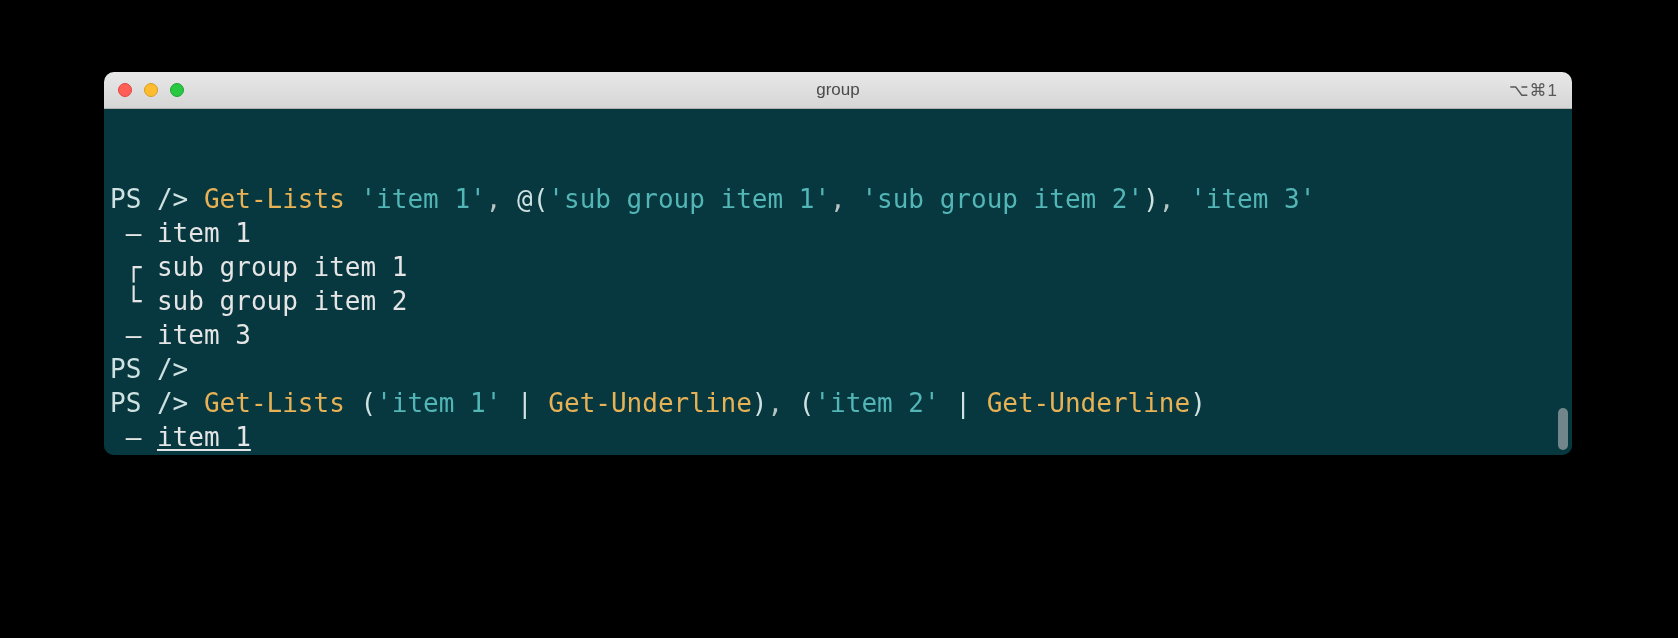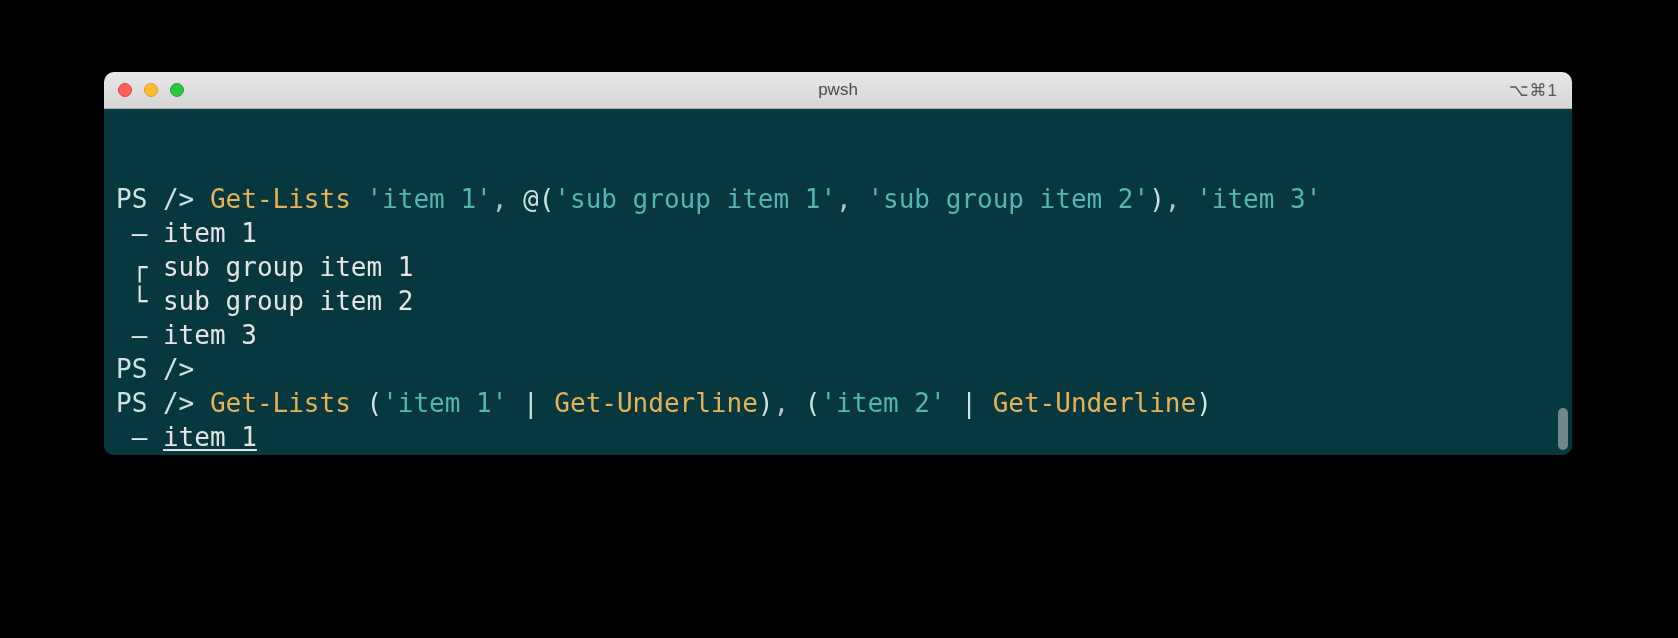--- a/index.html
+++ b/index.html
@@ -65,21 +65,21 @@
     color: #585858;
     font-size: 17px;
     letter-spacing: 1px;
     font-family: -apple-system, "Helvetica Neue", Arial, sans-serif;
   }
 
   .term {
     position: relative;
     height: calc(100% - 36px);
     background: #07373f;
-    padding: 5px 6px 5px 12px;
+    padding: 5px 6px 5px 6px;
     box-sizing: border-box;
     font-family: "Menlo", "Consolas", "DejaVu Sans Mono", monospace;
     font-size: 26px;
     line-height: 34px;
     color: #cbd5d6;
     white-space: pre;
     overflow: hidden;
   }
 
   .scroll-thumb {
@@ -105,21 +105,21 @@
 <body>
 
 <div class="window">
 
   <div class="titlebar">
     <div class="traffic-lights">
       <div class="light red"></div>
       <div class="light yellow"></div>
       <div class="light green"></div>
     </div>
-    <div class="title">pwsh</div>
+    <div class="title">group</div>
     <div class="titlebar-right">⌥⌘1</div>
   </div>
 
   <div class="term" id="term">
     <div><span class="c-prompt">PS /&gt; </span><span class="c-cmd">Get-Lists </span><span class="c-str">'item 1'</span><span class="c-comma">, </span><span class="c-paren">@(</span><span class="c-str">'sub group item 1'</span><span class="c-comma">, </span><span class="c-str">'sub group item 2'</span><span class="c-paren">)</span><span class="c-comma">, </span><span class="c-str">'item 3'</span></div><div><span class="c-out"> — item 1</span></div><div><span class="c-out"> ┌ sub group item 1</span></div><div><span class="c-out"> └ sub group item 2</span></div><div><span class="c-out"> — item 3</span></div><div><span class="c-prompt">PS /&gt;</span></div><div><span class="c-prompt">PS /&gt; </span><span class="c-cmd">Get-Lists </span><span class="c-paren">(</span><span class="c-str">'item 1'</span><span class="c-pipe"> | </span><span class="c-cmd">Get-Underline</span><span class="c-paren">)</span><span class="c-comma">, </span><span class="c-paren">(</span><span class="c-str">'item 2'</span><span class="c-pipe"> | </span><span class="c-cmd">Get-Underline</span><span class="c-paren">)</span></div><div><span class="c-out"> — </span><span class="c-out underline">item 1</span></div><div></div><div class="scroll-thumb"></div>
   </div>
 
 </div>
 
 </body></html>

